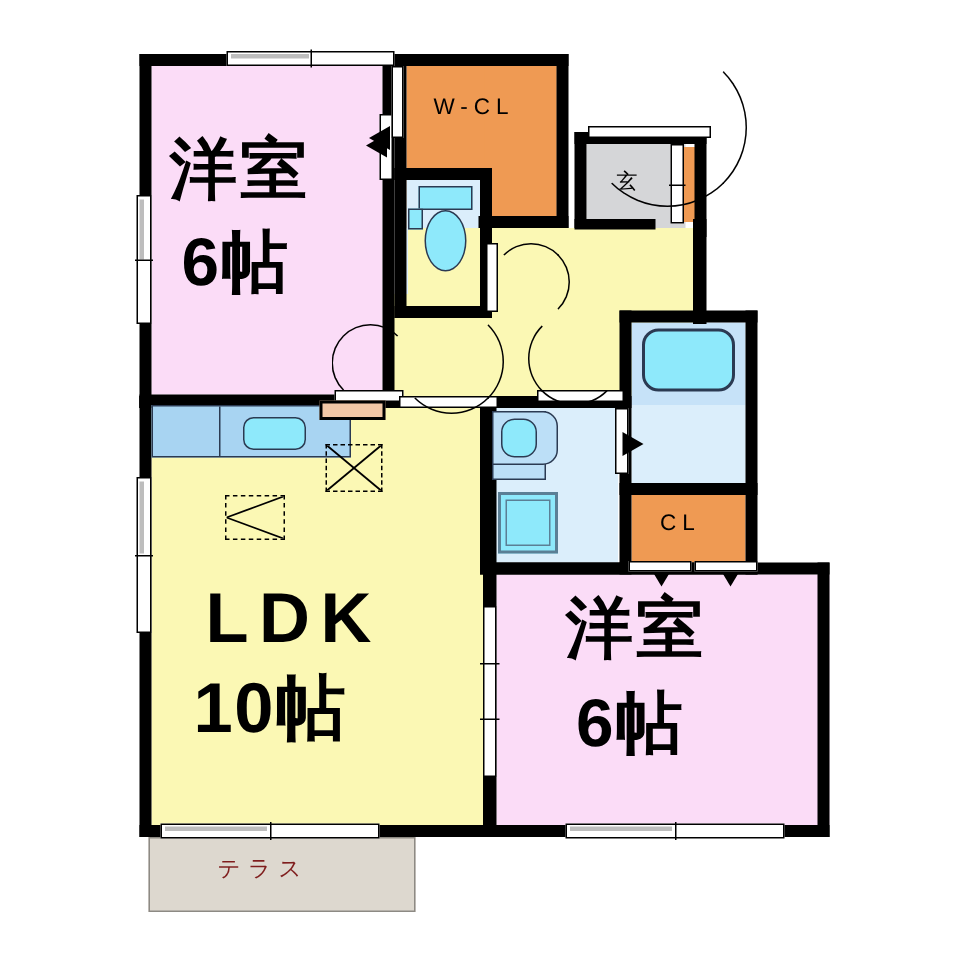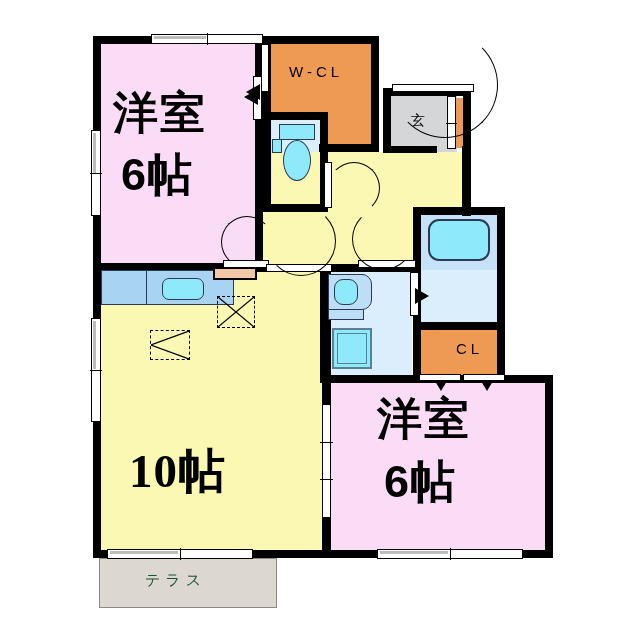--- a/index.html
+++ b/index.html
@@ -76,24 +76,24 @@
 
   .wc-tank{background:#8ee9fb;border:1.6px solid #2b3a52;}
   .wc-bowl{background:#8ee9fb;border:1.6px solid #2b3a52;border-radius:50%;}
   .wc-lever{background:#8ee9fb;border:1.4px solid #2b3a52;}
 
   
   .lbl{position:absolute;color:#000;white-space:nowrap;line-height:1;}
   .room-name{font-size:45px;font-weight:bold;letter-spacing:2px;}
   .room-size{font-size:45px;font-weight:bold;letter-spacing:1px;}
   .ldk-name{font-size:47px;font-weight:bold;letter-spacing:7px;}
-  .ldk-size{font-size:47px;font-weight:bold;letter-spacing:1px;font-family:Liberation Serif, serif;}
+  .ldk-size{font-size:47px;font-weight:bold;letter-spacing:1px;}
   .small-lbl{font-size:15px;letter-spacing:4px;}
   .tiny-lbl{font-size:14px;letter-spacing:1px;}
-  .terr-lbl{font-size:15px;letter-spacing:5px;color:#14532d;}
+  .terr-lbl{font-size:15px;letter-spacing:5px;color:#7f1d1d;}
 </style>
 </head>
 <body>
 
 <div id="plan">
 
   <div class="fill f-bed" style="left:101px;top:44px;width:154px;height:219px;"></div>
   <div class="fill f-wcl" style="left:271px;top:44px;width:100px;height:108px;"></div>
   <div class="fill f-wcl" style="left:323px;top:44px;width:48px;height:108px;"></div>
   <div class="fill f-toilet" style="left:271px;top:120px;width:49px;height:84px;"></div>
@@ -239,23 +239,24 @@
   <div class="fx vanity" style="left:328px;top:274px;width:36px;height:46px;"></div>
   <div class="fx" style="left:328px;top:274px;width:44px;height:36px;background:#bcdff7;border:1.4px solid #2b3a52;border-radius:0 10px 10px 0;"></div>
   <div class="fx vanity-bowl" style="left:334px;top:279px;width:24px;height:26px;"></div>
   <div class="fx wm" style="left:332px;top:328px;width:40px;height:41px;">
     <div class="wm-in"></div>
   </div>
 
   <div class="lbl room-name" style="left:113px;top:90px;">洋室</div>
   <div class="lbl room-size" style="left:121px;top:152px;">6帖</div>
 
+  <div class="lbl ldk-name" style="left:137px;top:388px;">LDK</div>
   <div class="lbl ldk-size" style="left:129px;top:448px;">10帖</div>
 
   <div class="lbl room-name" style="left:377px;top:396px;">洋室</div>
   <div class="lbl room-size" style="left:384px;top:459px;">6帖</div>
 
   <div class="lbl small-lbl" style="left:289px;top:64px;">W-CL</div>
-  <div class="lbl small-lbl" style="left:456px;top:341px;">CL</div>
+  <div class="lbl small-lbl" style="left:440px;top:341px;">CL</div>
   <div class="lbl tiny-lbl" style="left:411px;top:113px;">玄</div>
   <div class="lbl terr-lbl" style="left:145px;top:572px;">テラス</div>
 
 </div>
 
 </body></html>

